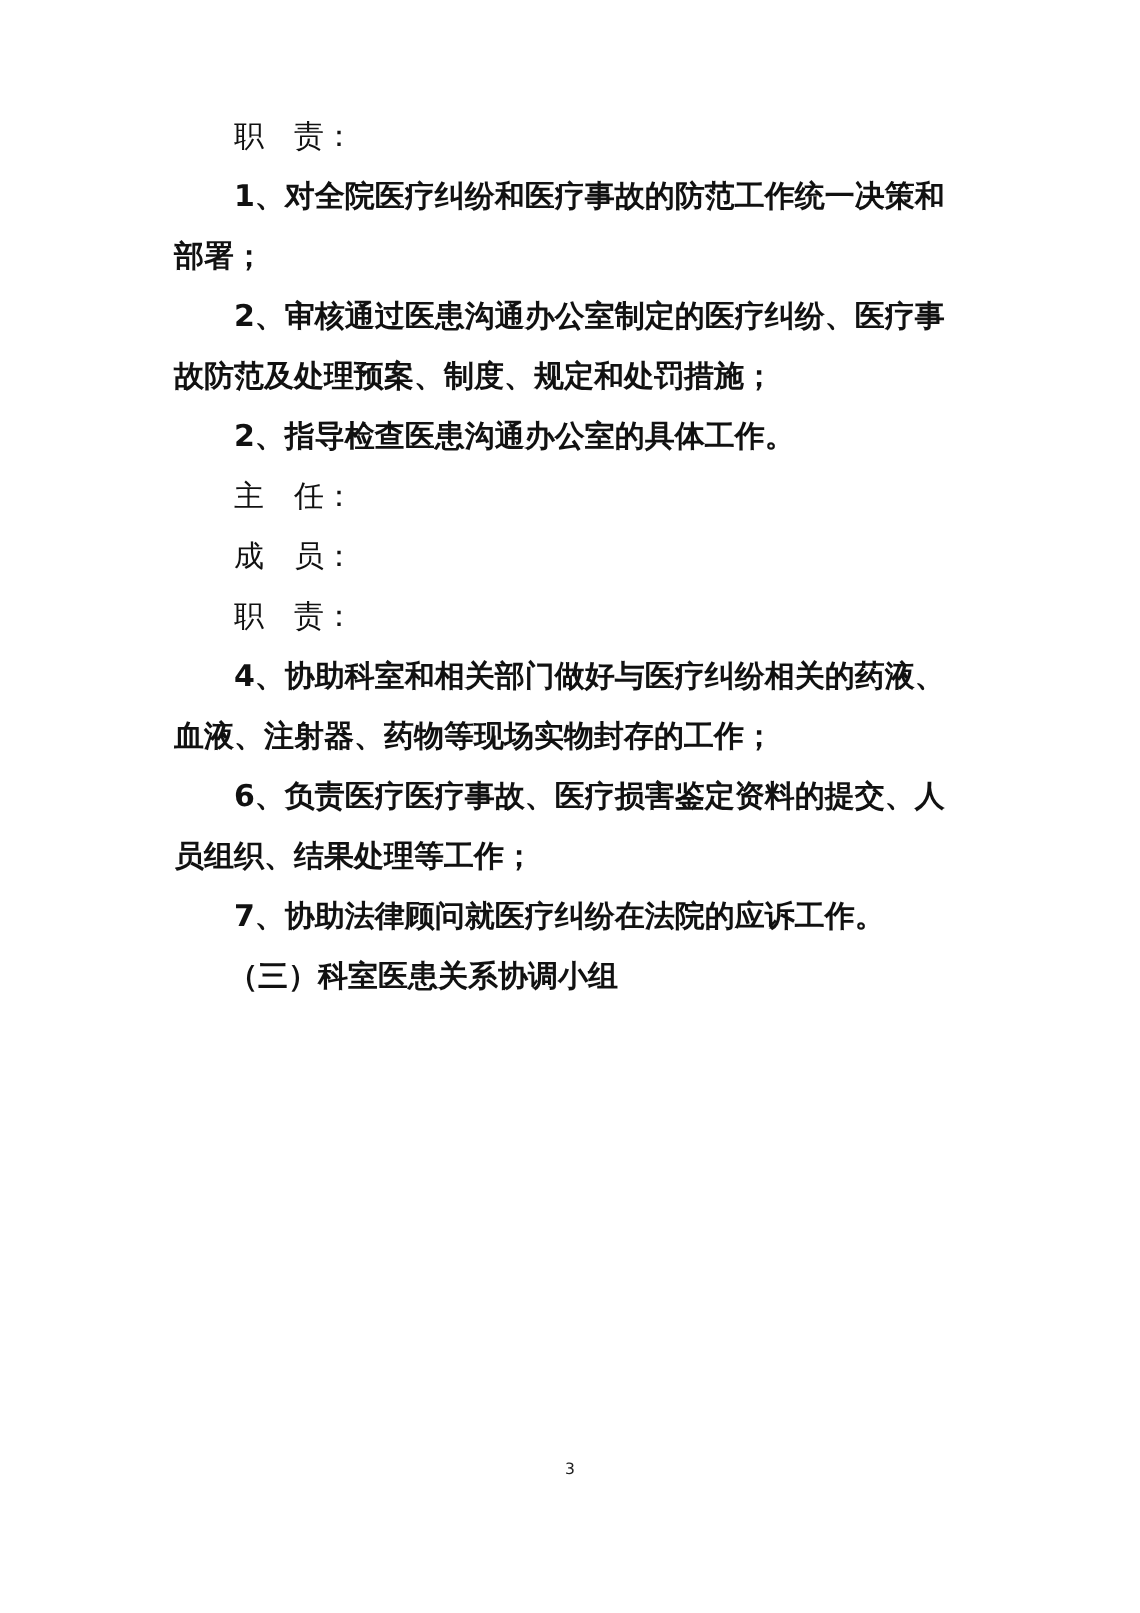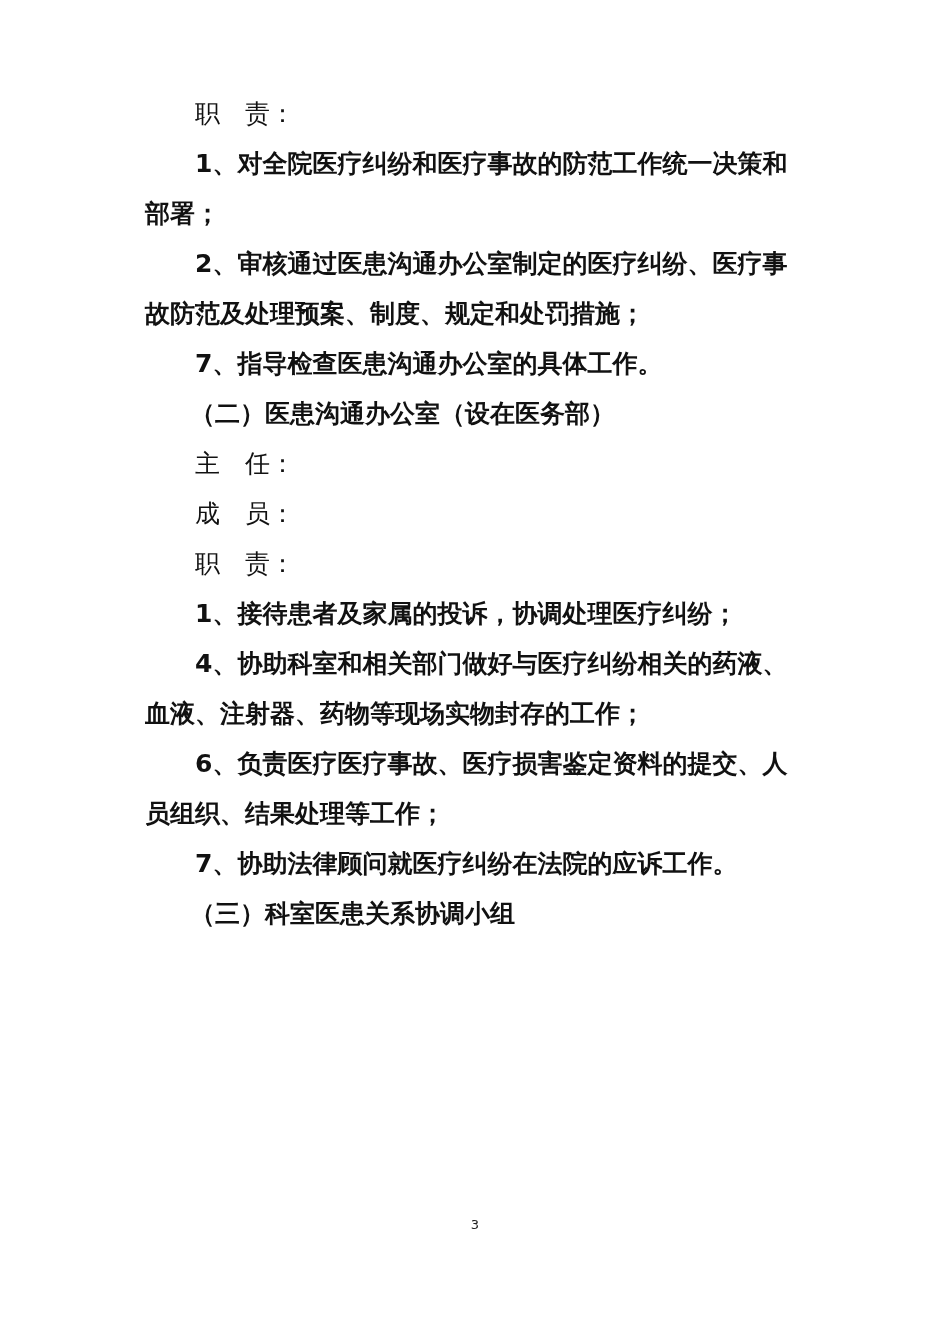--- a/index.html
+++ b/index.html
@@ -62,38 +62,36 @@
 
 <div class="page">
   <div class="content">
 
     <p class="field">
       <span class="label-a">职</span>
       <span class="label-b">责：</span>
     </p>
     <p class="para">1、对全院医疗纠纷和医疗事故的防范工作统一决策和部署；</p>
     <p class="para">2、审核通过医患沟通办公室制定的医疗纠纷、医疗事故防范及处理预案、制度、规定和处罚措施；</p>
-    <p class="para">7、指导检查医患沟通办公室的具体工作。</p>
+    <p class="para">2、指导检查医患沟通办公室的具体工作。</p>
 
-    <p class="para heading">（二）医患沟通办公室（设在医务部）</p>
 
     <p class="field">
       <span class="label-a">主</span>
       <span class="label-b">任：</span>
     </p>
     <p class="field">
       <span class="label-a">成</span>
       <span class="label-b">员：</span>
     </p>
     <p class="field">
       <span class="label-a">职</span>
       <span class="label-b">责：</span>
     </p>
 
-    <p class="para">1、接待患者及家属的投诉，协调处理医疗纠纷；</p>
     <p class="para">4、协助科室和相关部门做好与医疗纠纷相关的药液、血液、注射器、药物等现场实物封存的工作；</p>
     <p class="para">6、负责医疗医疗事故、医疗损害鉴定资料的提交、人员组织、结果处理等工作；</p>
     <p class="para">7、协助法律顾问就医疗纠纷在法院的应诉工作。</p>
 
     <p class="para heading">（三）科室医患关系协调小组</p>
   </div>
 
   <div class="page-number">3</div>
 </div>
 

